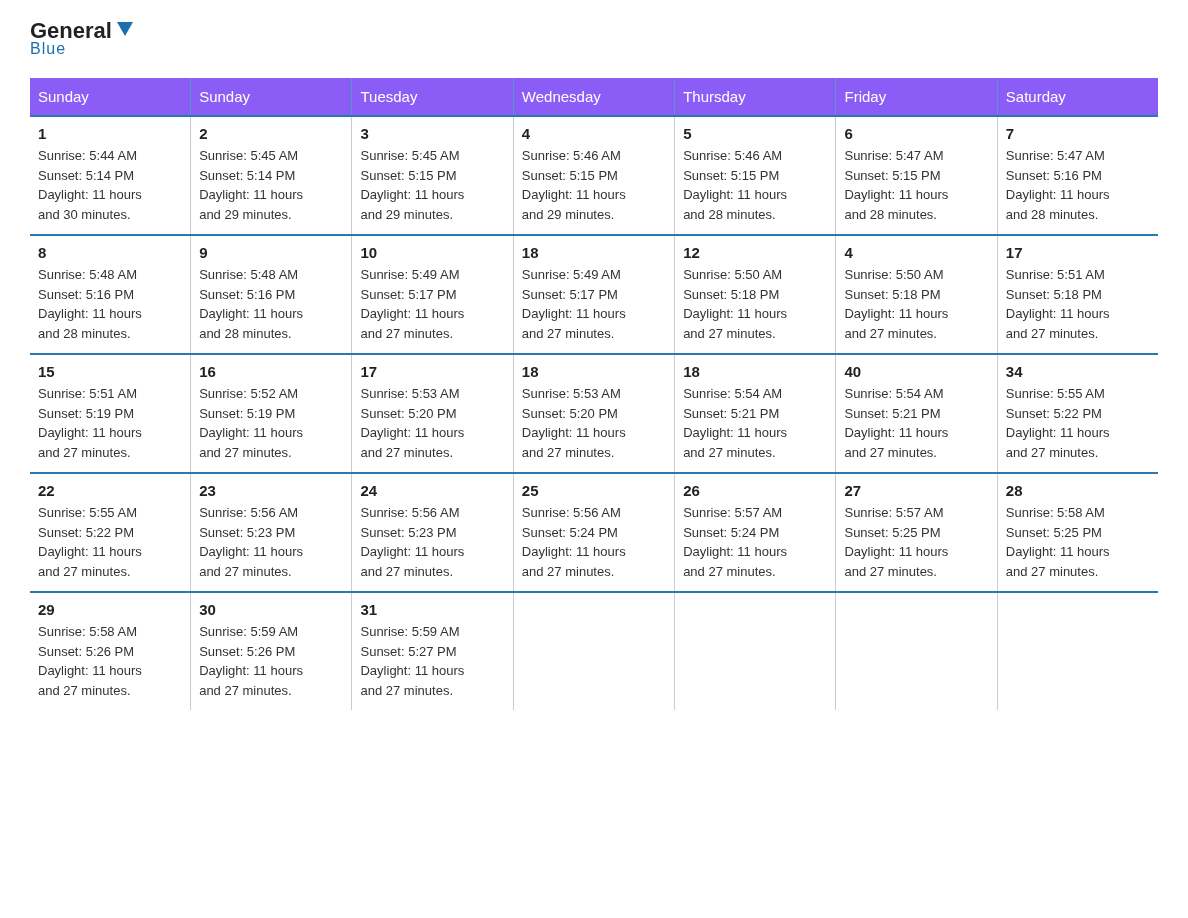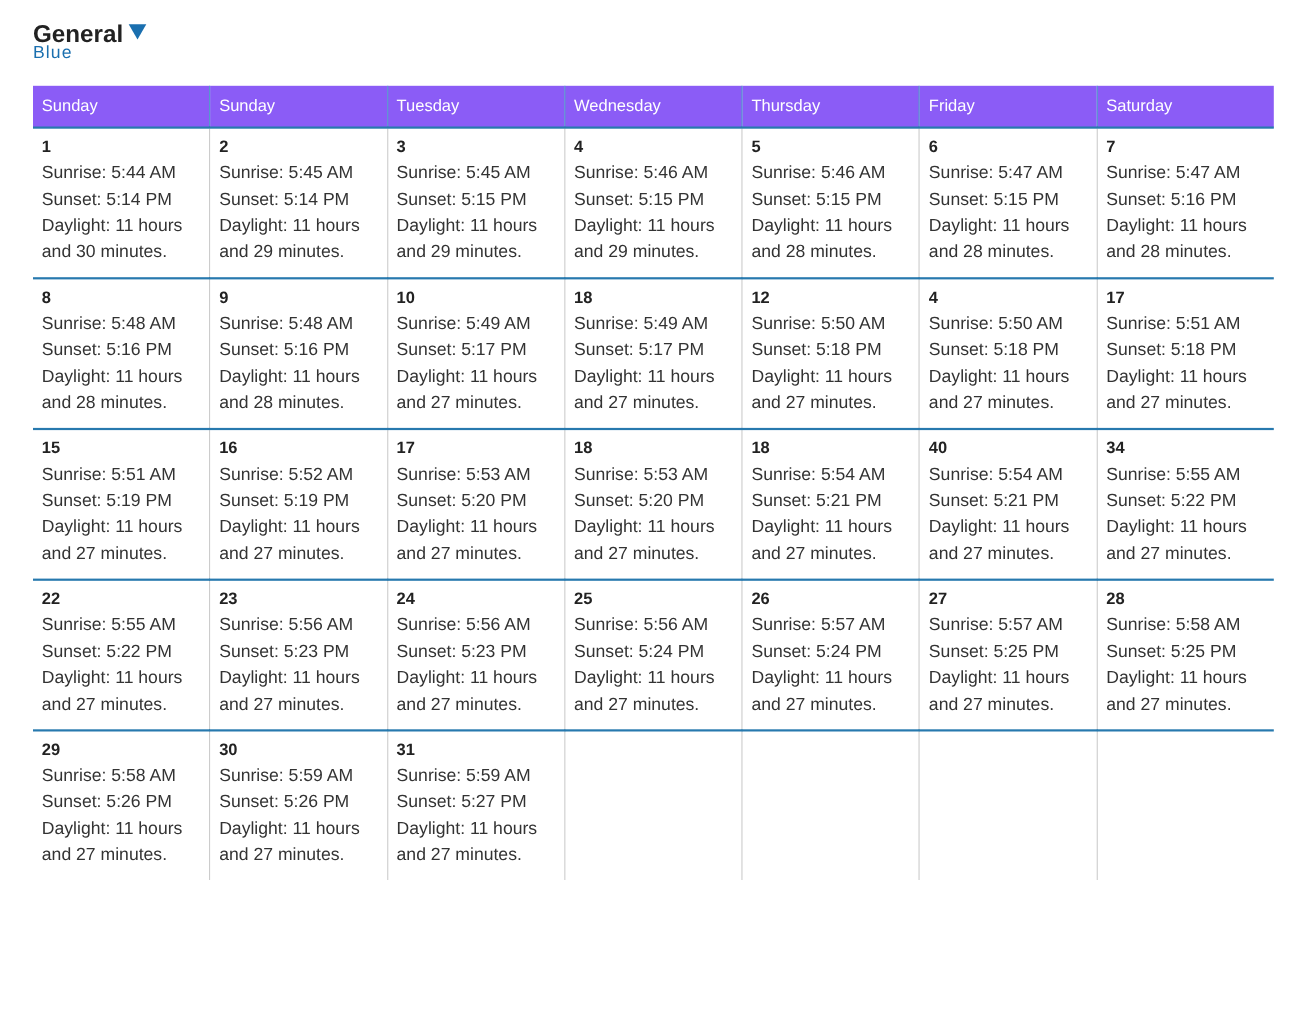--- a/index.html
+++ b/index.html
@@ -78,21 +78,21 @@
       border-right: none;
     }
     .day-num {
       font-size: 15px;
       font-weight: bold;
       display: block;
       margin-bottom: 4px;
       color: #222;
     }
     .day-info {
-      font-size: 16px;
+      font-size: 13px;
       color: #333;
       line-height: 1.5;
     }
     tbody tr:last-child td {
       border-bottom: none;
       margin-top: 20px;
     }
   </style>
 </head>
 <body>

